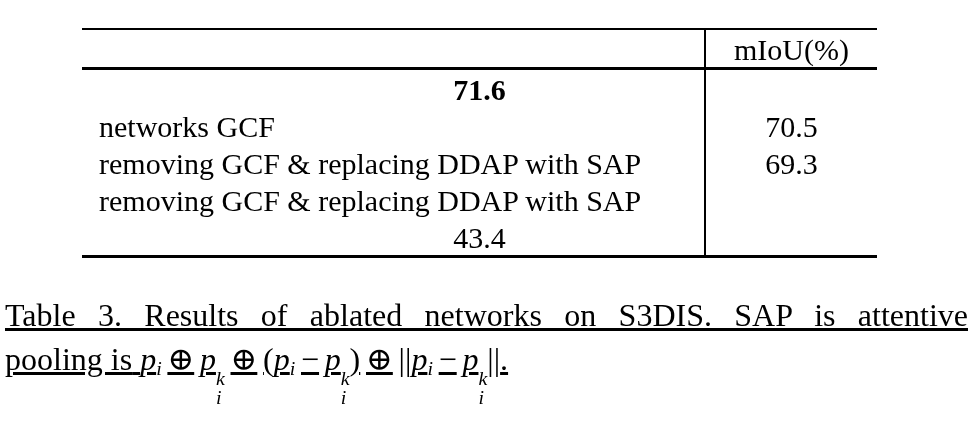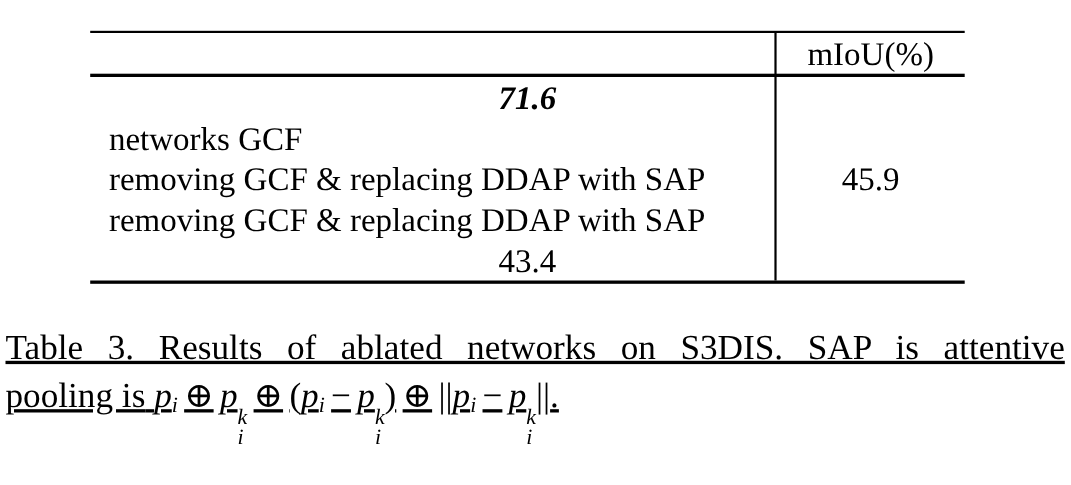--- a/index.html
+++ b/index.html
@@ -20,21 +20,21 @@
   .tbody{position:relative;}
   .vdivider{
     position:absolute;left:622px;top:0;bottom:0;width:2px;background:#000;
   }
   .trow{display:flex;height:37px;align-items:flex-end;}
   .cell-label{
     flex:0 0 624px;box-sizing:border-box;padding-left:17px;
     white-space:nowrap;overflow:hidden;
   }
   .cell-value{flex:1;text-align:center;}
-  .cell-value.bold{font-weight:bold;font-style:italic;}
+  .cell-value.bold{font-weight:bold;}
 
   
   .caption{
     position:absolute;left:5px;top:293px;width:963px;
     font-size:32px;line-height:44px;
   }
   .cap-line{white-space:nowrap;text-decoration:underline;}
   .cap-line.just{
     text-align:justify;text-align-last:justify;
   }
@@ -64,24 +64,25 @@
       <div class="cell-value">mIoU(%)</div>
     </div>
 
     <div class="rule thick"></div>
 
     <div class="trow">
       <div class="cell-value bold">71.6</div>
     </div>
     <div class="trow">
       <div class="cell-label">networks GCF</div>
+      <div class="cell-value">70.5</div>
     </div>
     <div class="trow">
       <div class="cell-label">removing GCF &amp; replacing DDAP with SAP</div>
-      <div class="cell-value">45.9</div>
+      <div class="cell-value">69.3</div>
     </div>
     <div class="trow">
       <div class="cell-label">removing GCF &amp; replacing DDAP with SAP</div>
       <div class="cell-value"></div>
     </div>
     <div class="trow">
       <div class="cell-value">43.4</div>
     </div>
   </div>
   <div class="rule thick"></div>

